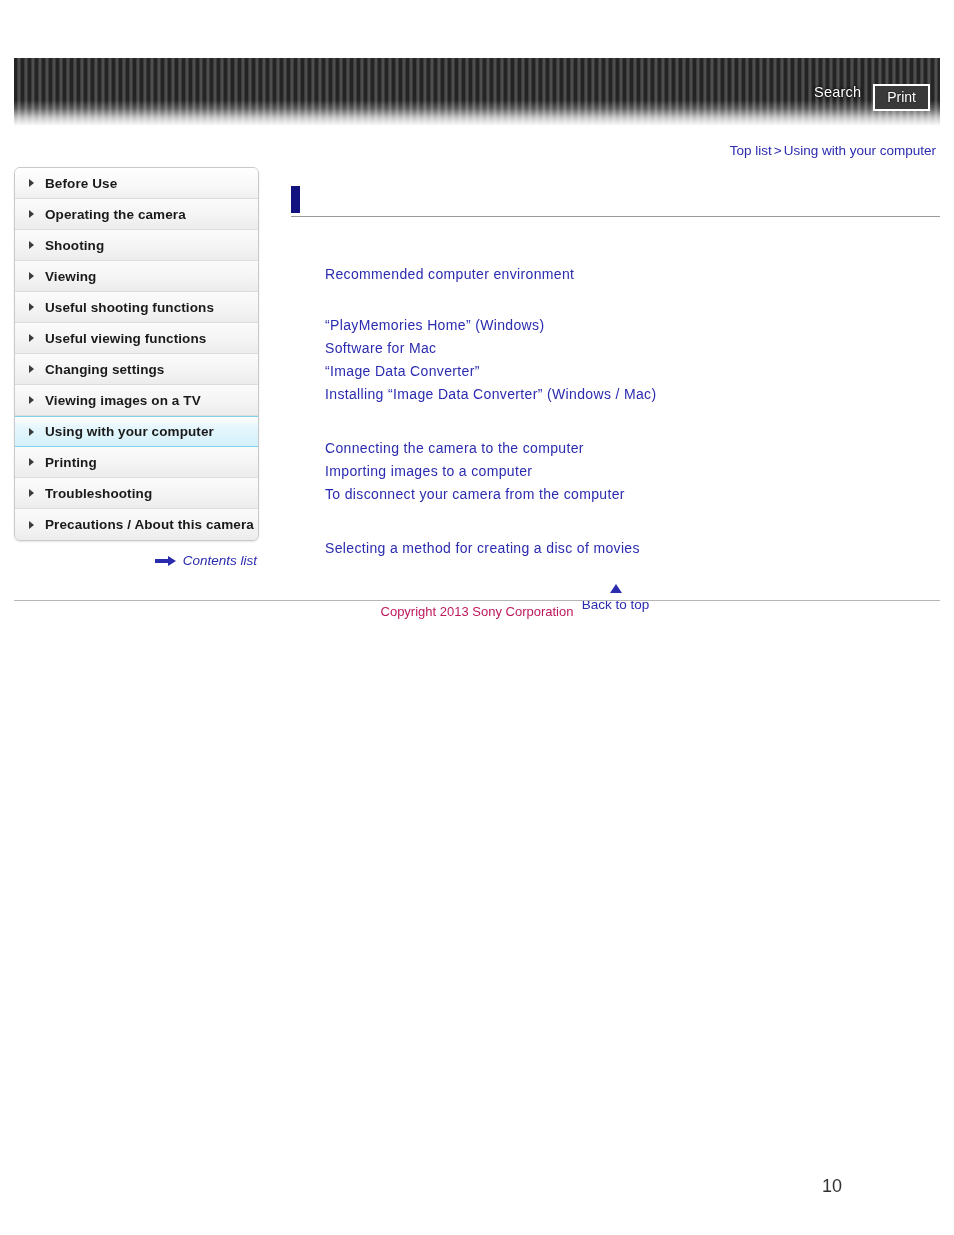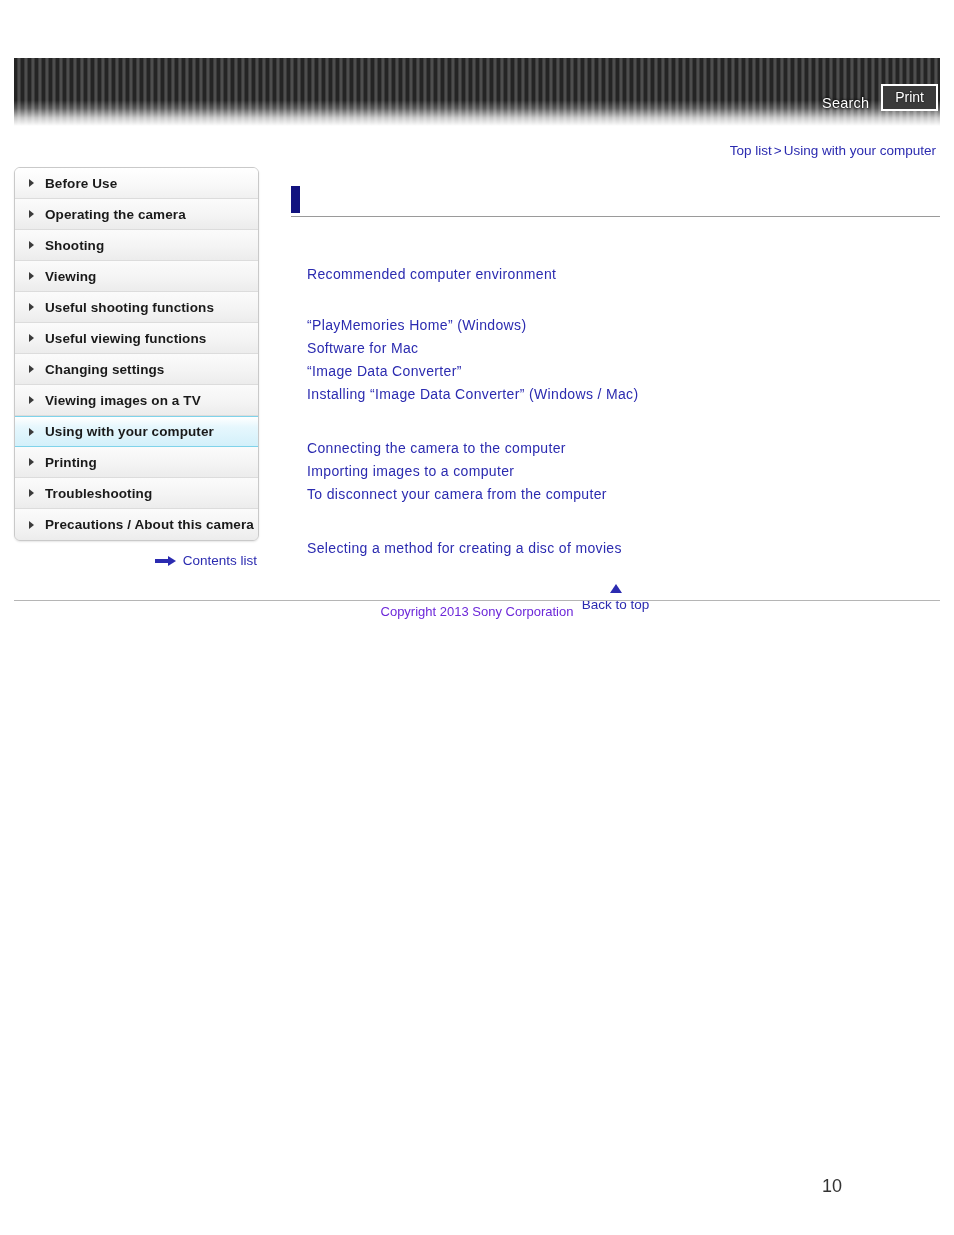--- a/index.html
+++ b/index.html
@@ -36,24 +36,24 @@
         rgba(255,255,255,0.75) 88%,
         rgba(255,255,255,1) 100%),
       repeating-linear-gradient(to right,
         #242424 0px, #242424 3px,
         #3d3d3d 3px, #3d3d3d 4px,
         #4e4e4e 4px, #4e4e4e 6px,
         #3a3a3a 6px, #3a3a3a 7px);
   }
   .header-actions {
     position: absolute;
-    right: 2px;
+    right: 10px;
     top: 26px;
     display: flex;
-    align-items: flex-end;
+    align-items: flex-start;
     gap: 12px;
   }
   .search-link {
     color: #ffffff;
     font-size: 14.5px;
     letter-spacing: .2px;
     text-shadow: 0 0 3px rgba(0,0,0,.9), 0 0 2px rgba(0,0,0,.9);
     cursor: pointer;
   }
   .print-button {
@@ -138,20 +138,21 @@
 
   .contents-list-row {
     position: absolute;
     left: 14px;
     top: 553px;
     width: 243px;
     display: flex;
     justify-content: flex-end;
     align-items: center;
     gap: 6px;
+    font-style: italic;
   }
   .arrow-icon {
     display: inline-block;
     width: 22px;
     height: 12px;
     position: relative;
   }
   .arrow-icon .shaft {
     position: absolute;
     left: 0;
@@ -213,21 +214,21 @@
   .link-group.g2 { padding-top: 28px; }
   .link-group.g3 { padding-top: 31px; }
   .link-group.g4 { padding-top: 31px; }
 
   .content-link {
     display: block;
     font-size: 14px;
     line-height: 23px;
     color: #2b2bb0;
     text-decoration: none;
-    margin-left: 16px;
+    margin-left: 34px;
     letter-spacing: .35px;
     cursor: pointer;
     width: fit-content;
   }
 
   
   .back-to-top-row {
     position: absolute;
     left: 291px;
     top: 584px;
@@ -259,21 +260,21 @@
     height: 1px;
     background: #b5b5b5;
   }
   .copyright {
     position: absolute;
     left: 0;
     top: 604px;
     width: 954px;
     text-align: center;
     font-size: 13px;
-    color: #6d28d9;
+    color: #be185d;
   }
   .page-number {
     position: absolute;
     right: 112px;
     top: 1176px;
     font-size: 18px;
     color: #333333;
   }
 </style>
 </head>

